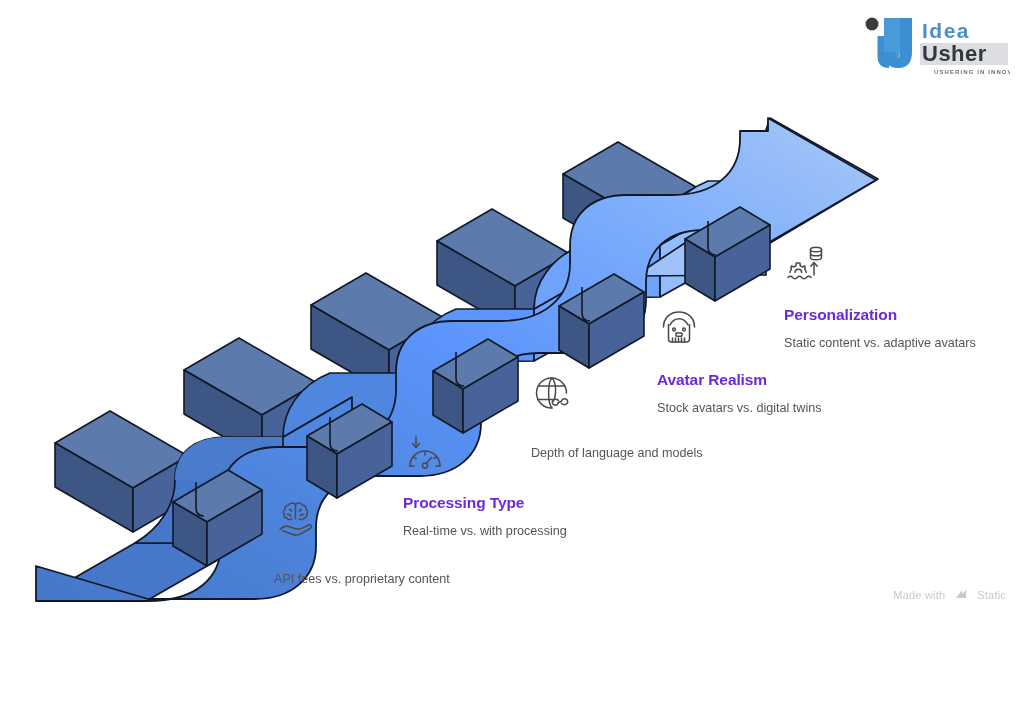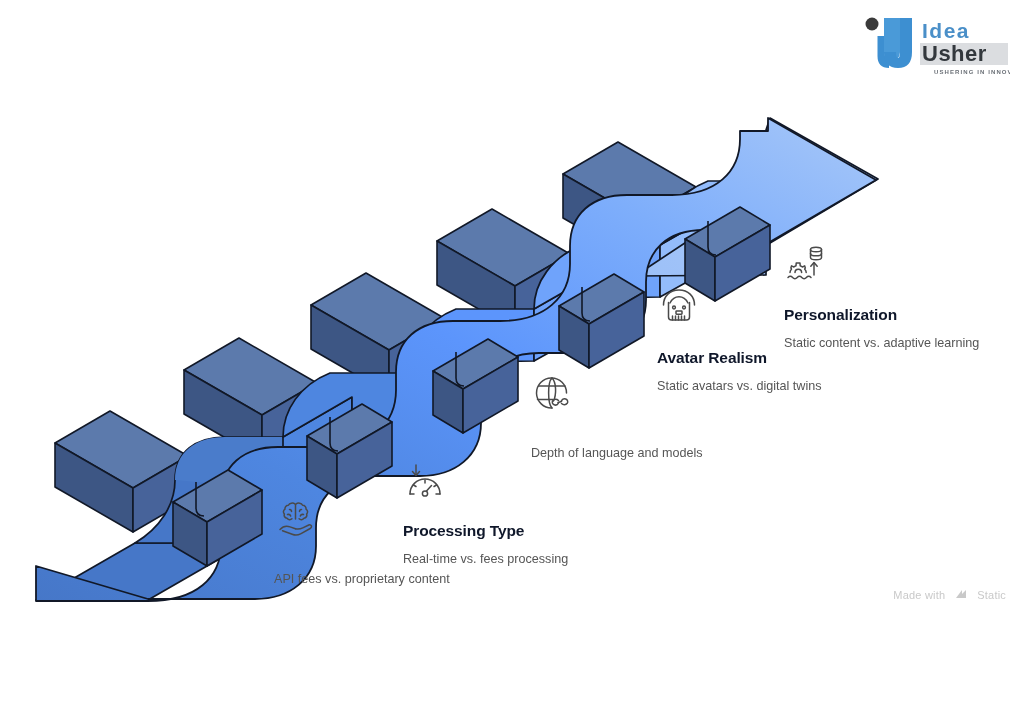--- a/index.html
+++ b/index.html
@@ -41,39 +41,39 @@
     position: absolute;
   }
   .step-icon {
     position: absolute;
     width: 44px;
     height: 44px;
   }
   .step-title {
     font-weight: bold;
     font-size: 15.5px;
-    color: #0f172a;
+    color: #6d28d9;
     white-space: nowrap;
     letter-spacing: -0.1px;
   }
   .step-desc {
     font-size: 12.6px;
     color: #555555;
     white-space: nowrap;
     margin-top: 12px;
   }
 
   
   .step-0 { left: 274px; top: 560px; }
   .step-0 .step-icon { left: 0px; top: -62px; }
-  .step-1 { left: 403px; top: 522px; }
+  .step-1 { left: 403px; top: 494px; }
   .step-1 .step-icon { left: 0px; top: -62px; }
   .step-2 { left: 531px; top: 434px; }
   .step-2 .step-icon { left: 0px; top: -62px; }
-  .step-3 { left: 657px; top: 349px; }
+  .step-3 { left: 657px; top: 371px; }
   .step-3 .step-icon { left: 0px; top: -64px; }
   .step-4 { left: 784px; top: 306px; }
   .step-4 .step-icon { left: 0px; top: -64px; }
 
   
   .napkin {
     position: absolute;
     right: 18px;
     bottom: 16px;
     display: flex;
@@ -296,21 +296,21 @@
         <line x1="7" y1="34" x2="11" y2="34"></line>
         <line x1="33" y1="34" x2="37" y2="34"></line>
         <line x1="10.5" y1="25" x2="13" y2="26.5"></line>
         <line x1="33.5" y1="25" x2="31" y2="26.5"></line>
         <line x1="22" y1="20" x2="22" y2="23"></line>
         <line x1="28.5" y1="25.5" x2="23.5" y2="31"></line>
         <circle cx="22" cy="33.5" r="2.6"></circle>
       </svg>
     </div>
     <div class="step-title">Processing Type</div>
-    <div class="step-desc">Real-time vs. fees processing</div>
+    <div class="step-desc">Real-time vs. with processing</div>
   </div>
 
   <div class="step step-2">
     <div class="step-icon">
       <svg viewBox="0 0 44 44" width="44" height="44" fill="none" stroke="#4a4a4a" stroke-width="1.5" stroke-linecap="round" stroke-linejoin="round">
         <path d="M35.5 21a15 15 0 1 0-14.5 15"></path>
         <path d="M21 6c-4.5 4.2-4.5 25.8 0 30"></path>
         <path d="M21 6c4.5 4.2 4.5 17 1.5 23"></path>
         <line x1="7.5" y1="14" x2="34" y2="14"></line>
         <line x1="6.5" y1="27.5" x2="22" y2="27.5"></line>
@@ -332,38 +332,38 @@
         <circle cx="27" cy="22.5" r="1.4"></circle>
         <rect x="19" y="26" width="6" height="3.2" rx="0.6"></rect>
         <line x1="15.5" y1="31" x2="15.5" y2="35"></line>
         <line x1="18.5" y1="31" x2="18.5" y2="35"></line>
         <line x1="21.5" y1="31" x2="21.5" y2="35"></line>
         <line x1="24.5" y1="31" x2="24.5" y2="35"></line>
         <line x1="27.5" y1="31" x2="27.5" y2="35"></line>
       </svg>
     </div>
     <div class="step-title">Avatar Realism</div>
-    <div class="step-desc">Static avatars vs. digital twins</div>
+    <div class="step-desc">Stock avatars vs. digital twins</div>
   </div>
 
   <div class="step step-4">
     <div class="step-icon">
       <svg viewBox="0 0 44 44" width="44" height="44" fill="none" stroke="#4a4a4a" stroke-width="1.5" stroke-linecap="round" stroke-linejoin="round">
         <ellipse cx="32" cy="7.5" rx="5.5" ry="2.3"></ellipse>
         <path d="M26.5 7.5v4c0 1.3 2.5 2.3 5.5 2.3s5.5-1 5.5-2.3v-4"></path>
         <path d="M26.5 11.5v4c0 1.3 2.5 2.3 5.5 2.3s5.5-1 5.5-2.3v-4"></path>
         <line x1="30" y1="33" x2="30" y2="21"></line>
         <polyline points="26.8,24.2 30,20.6 33.2,24.2"></polyline>
         <path d="M6 30.5c0-1.3.6-2.5 1.5-3.3-.6-1-.6-2.3 0-3.3l2.3 1.1c.6-.6 1.4-1 2.2-1.3l.2-2.6h3.8l.2 2.6c.8.3 1.6.7 2.2 1.3l2.3-1.1c.6 1 .6 2.3 0 3.3.9.8 1.5 2 1.5 3.3"></path>
         <path d="M11 30.5a3.3 3.3 0 0 1 6.6 0"></path>
         <path d="M4 35.5c1.5-1.6 3.1-1.6 4.6 0 1.5 1.6 3.1 1.6 4.6 0 1.5-1.6 3.1-1.6 4.6 0 1.5 1.6 3.1 1.6 4.6 0 1.5-1.6 3.1-1.6 4.6 0"></path>
       </svg>
     </div>
     <div class="step-title">Personalization</div>
-    <div class="step-desc">Static content vs. adaptive learning</div>
+    <div class="step-desc">Static content vs. adaptive avatars</div>
   </div>
 
   <div class="napkin">
     <span>Made with</span>
     <svg width="12" height="12" viewBox="0 0 12 12">
       <path d="M1 9 L7 1 L7 5 L11 1 L11 9 Z" fill="#c9c9c9"></path>
     </svg>
     <span>Static</span>
   </div>
 

